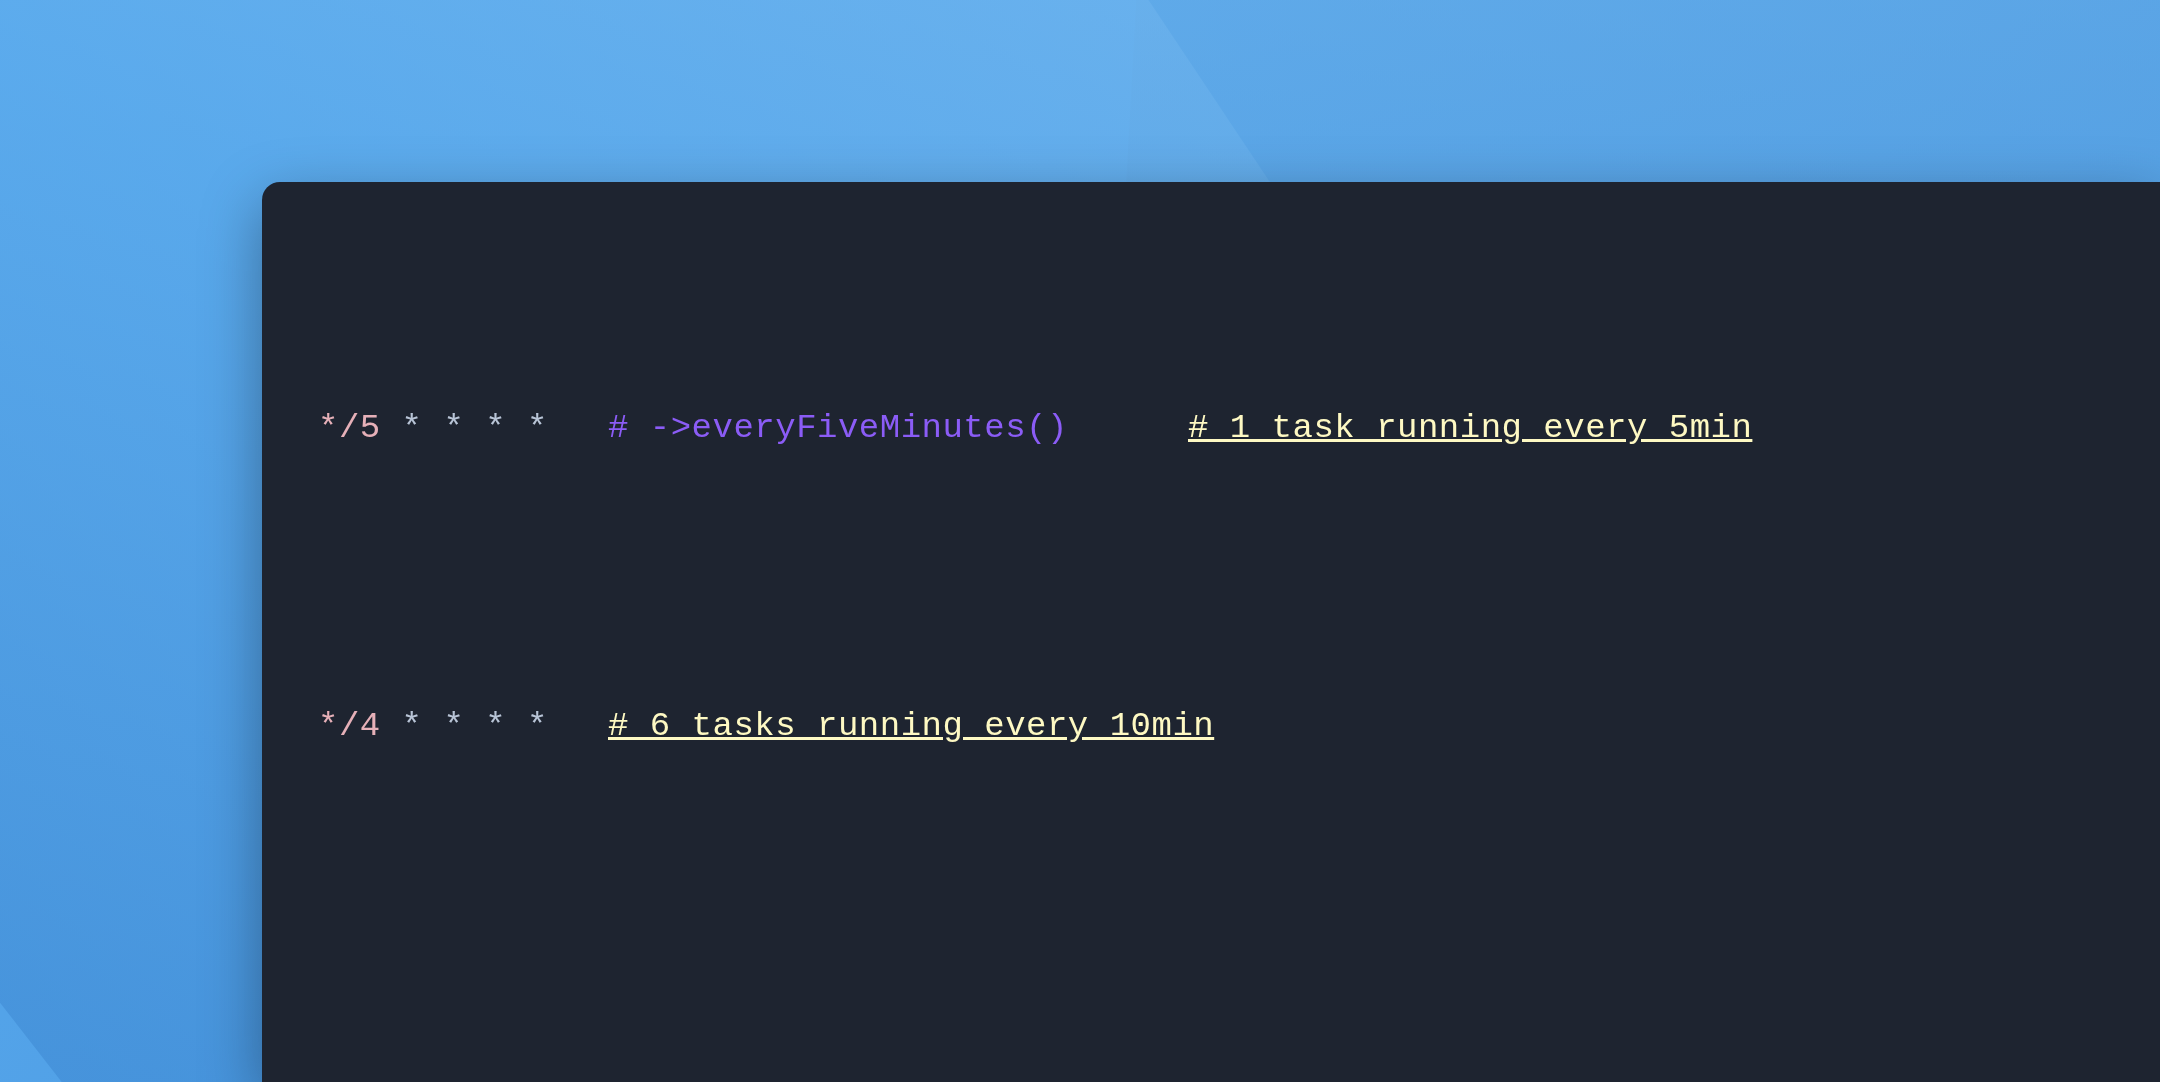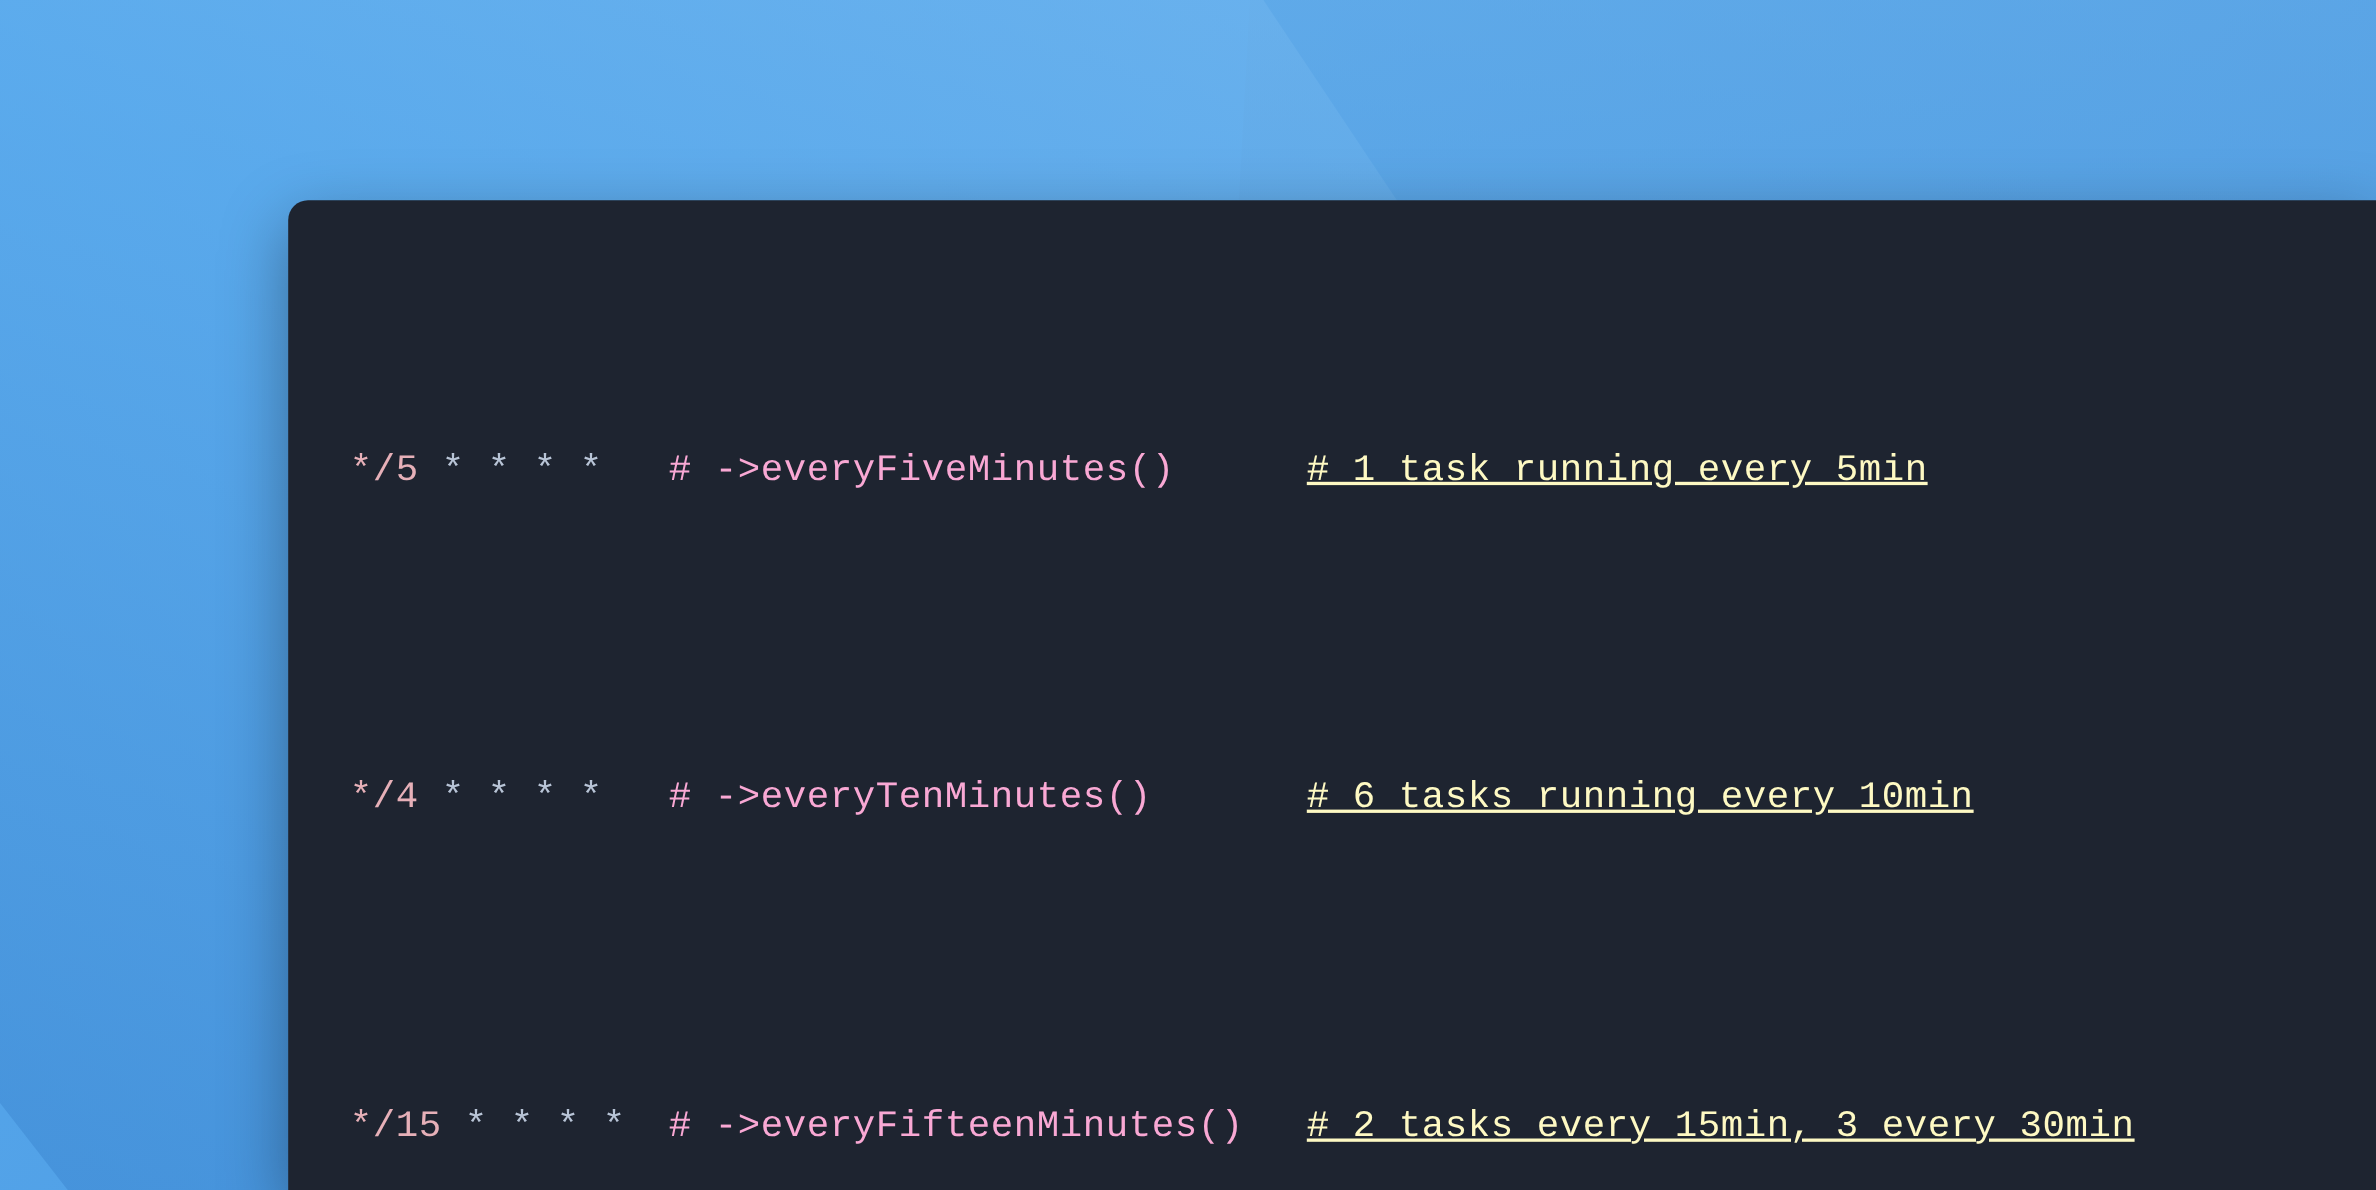--- a/index.html
+++ b/index.html
@@ -85,21 +85,21 @@
     
     .cron-first {
       color: #e6b0b8;
     }
     
     .cron-stars {
       color: #b8c4d6;
     }
     
     .method-comment {
-      color: #f9a8d4;
+      color: #8b5cf6;
       width: 580px;
       flex-shrink: 0;
     }
     
     .desc-comment {
       color: #fef9c3;
       text-decoration: underline;
     }
   </style>
 </head>
@@ -111,28 +111,22 @@
   <div class="code-content">
     
     <div class="code-line">
       <span class="cron-expr"><span class="cron-first">*/5</span><span class="cron-stars"> * * * *</span></span>
       <span class="method-comment"># -&gt;everyFiveMinutes()</span>
       <span class="desc-comment"># 1 task running every 5min</span>
     </div>
     
     <div class="code-line">
       <span class="cron-expr"><span class="cron-first">*/4</span><span class="cron-stars"> * * * *</span></span>
-      <span class="method-comment"># -&gt;everyTenMinutes()</span>
       <span class="desc-comment"># 6 tasks running every 10min</span>
     </div>
     
-    <div class="code-line">
-      <span class="cron-expr"><span class="cron-first">*/15</span><span class="cron-stars"> * * * *</span></span>
-      <span class="method-comment"># -&gt;everyFifteenMinutes()</span>
-      <span class="desc-comment"># 2 tasks every 15min, 3 every 30min</span>
-    </div>
     
     
     
     
     
   </div>
 </div>
 
 </body></html>

